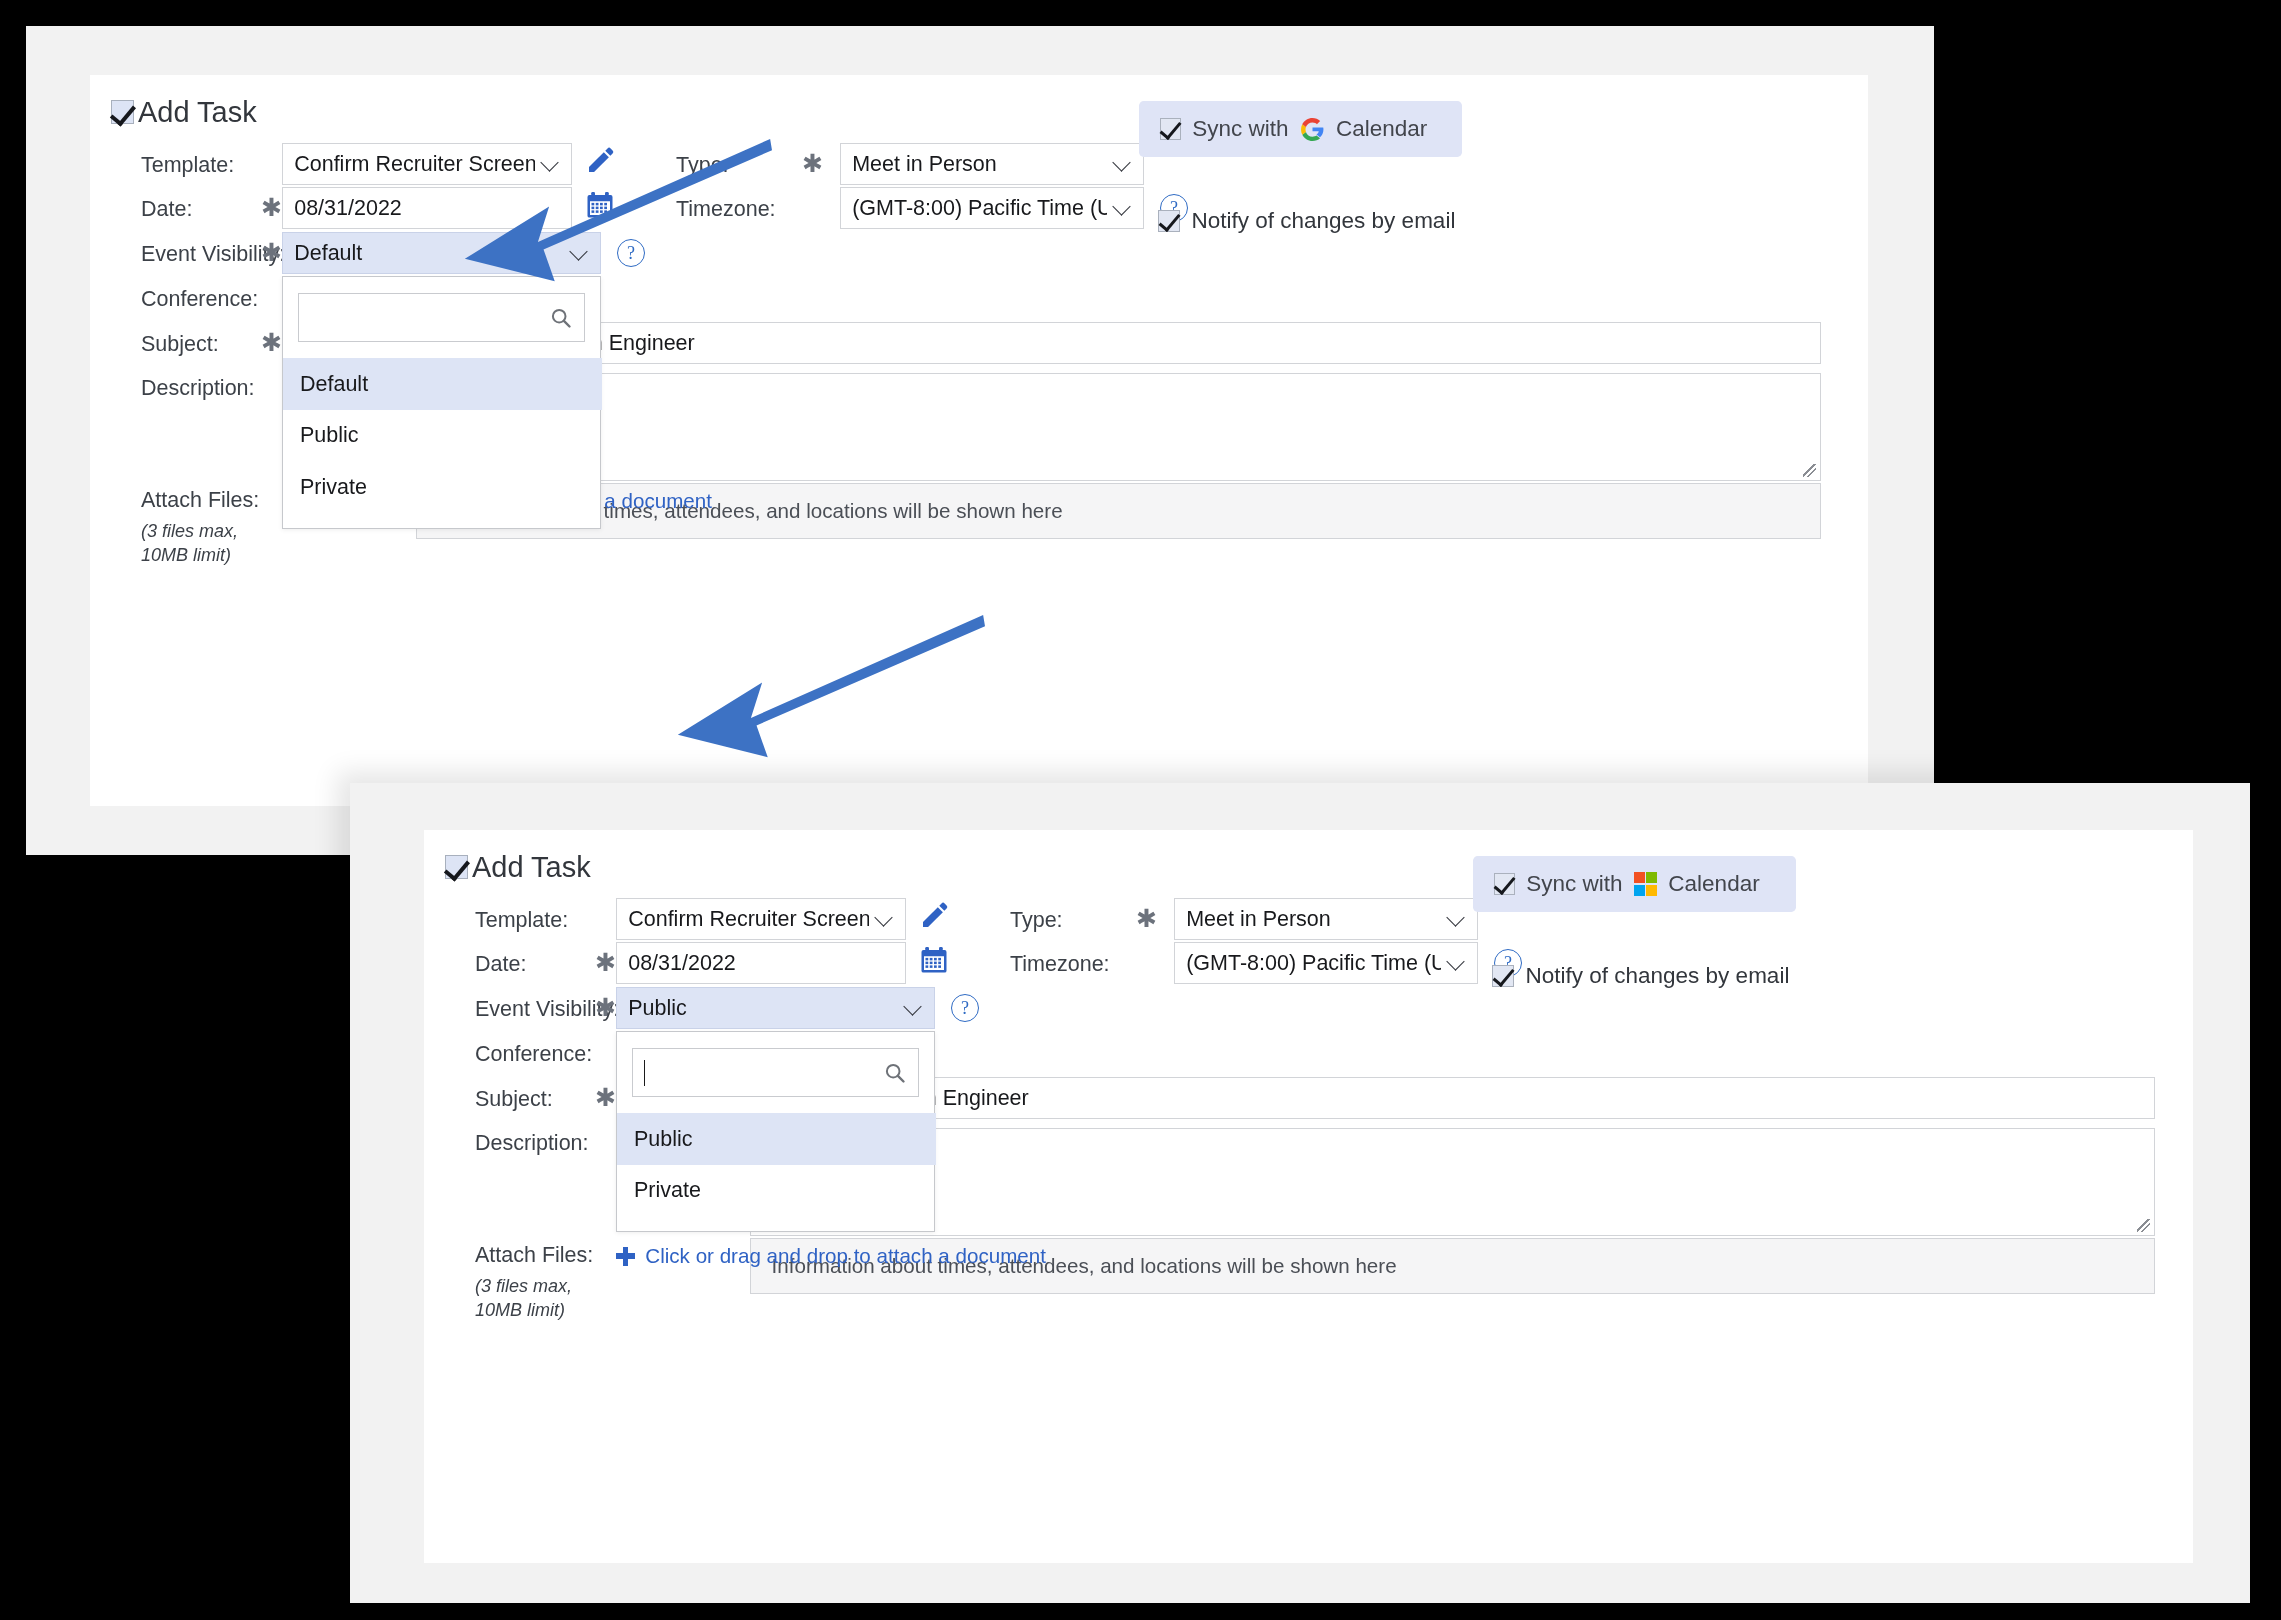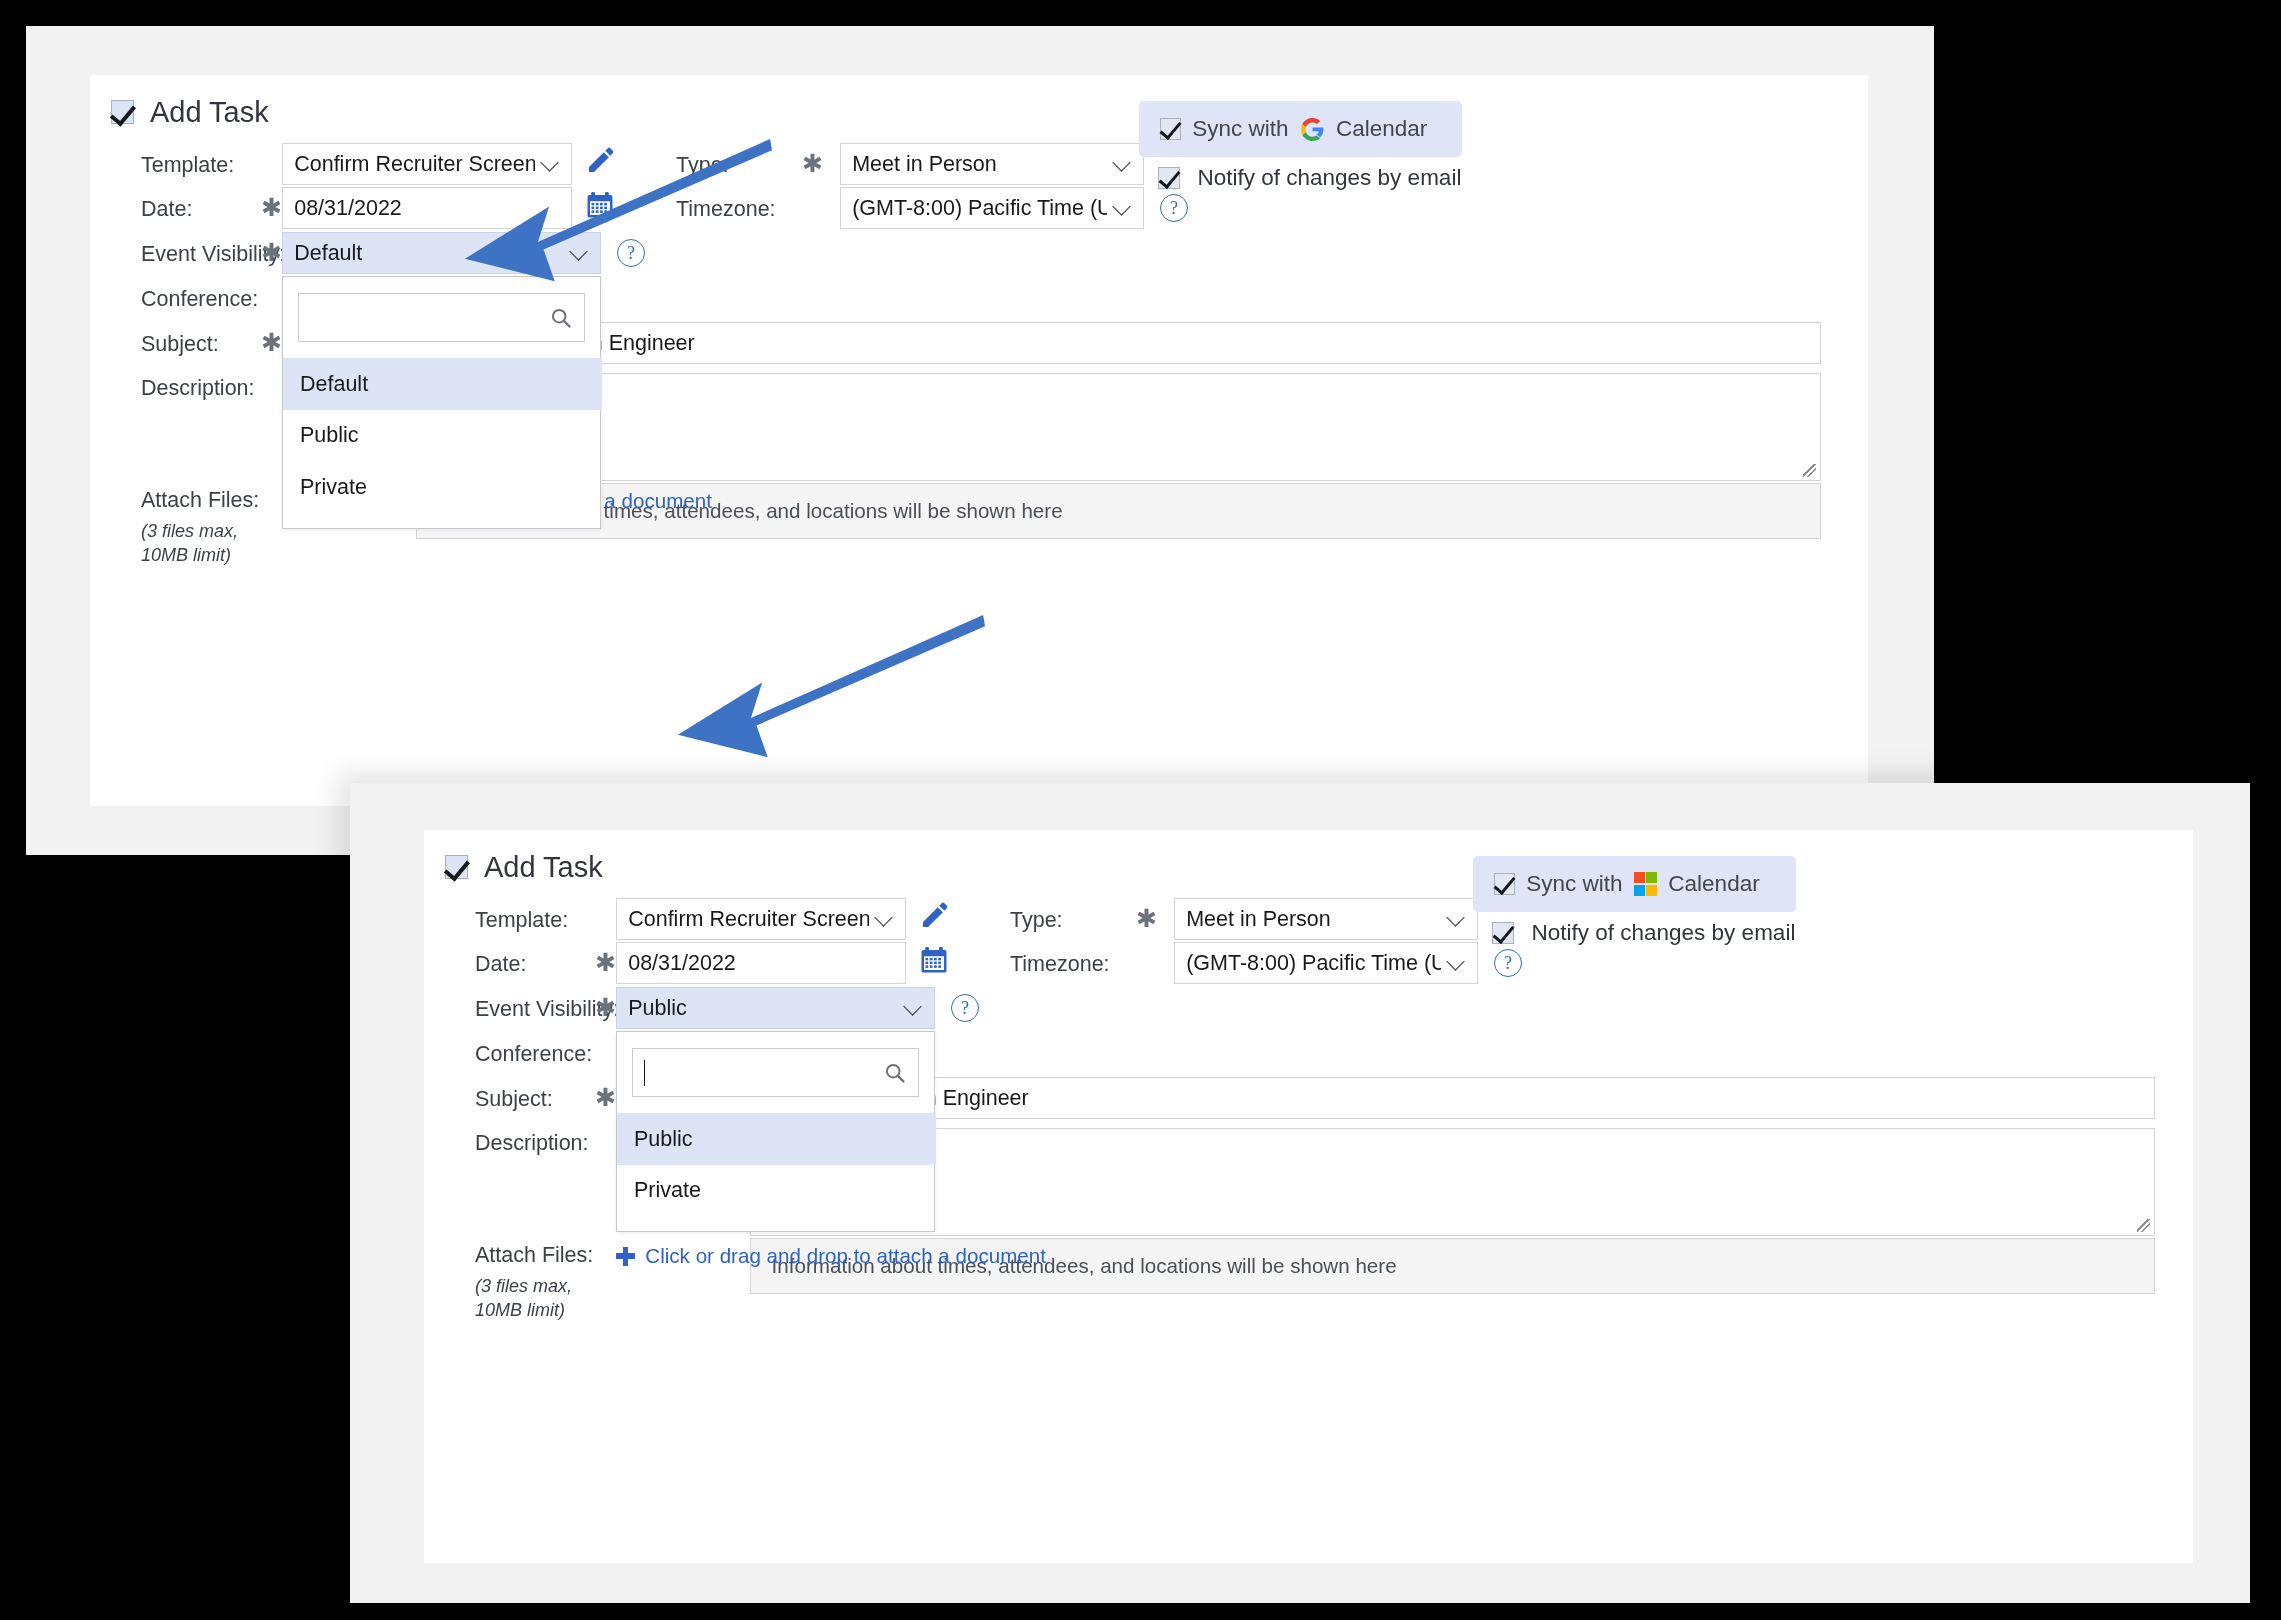--- a/index.html
+++ b/index.html
@@ -23,21 +23,21 @@
   #panel-top-outer  { left: 26px;  top: 26px;  width: 1908px; height: 829px; }
   #panel-top-card   { left: 90px;  top: 75px;  width: 1778px; height: 731px; }
 
   #panel-bot-outer  { left: 350px; top: 783px; width: 1900px; height: 820px;
                       box-shadow: -13px -11.2px 24px rgba(0,0,0,0.10); }
   #panel-bot-card   { left: 424px; top: 830px; width: 1769px; height: 733px; }
 
   
   .form { position: absolute; left: 0; top: 0; width: 100%; height: 100%; }
 
-  .hdr { position: absolute; display: flex; align-items: center; gap: 16px; }
+  .hdr { position: absolute; display: flex; align-items: center; gap: 4px; }
   .hdr .ttl { font-size: 29px; color: #32363c; font-weight: 400; }
 
   .cbx {
     width: 23.4px; height: 23.4px; flex: 0 0 23.4px;
     background: #dde4f5; border: 0.9px solid #a8b0bd;
     position: relative;
   }
   .cbx::after {
     content: "";
     position: absolute; left: 4.7px; top: 0px;
@@ -105,22 +105,22 @@
   }
 
   
   .syncbox {
     position: absolute; background: #dfe4f6; border-radius: 4.7px;
     display: flex; align-items: center; gap: 11.2px;
     padding: 0 20.6px;
     font-size: 22.5px; color: #42454c;
   }
   .notify {
-    position: absolute; display: flex; align-items: center; gap: 18px;
-    font-size: 22.5px; color: #32363c;
+    position: absolute; display: flex; align-items: center; gap: 12px;
+    font-size: 22.5px; color: #32363c; margin-top: 43px;
   }
   .cbx-sm {
     width: 21.5px; height: 21.5px; flex: 0 0 21.5px;
     background: #e2e7f3; border: 0.9px solid #aab1bd; position: relative;
   }
   .cbx-sm::after {
     content: ""; position: absolute; left: 4.7px; top: -0.9px;
     width: 8.4px; height: 18px;
     border: solid #16181d; border-width: 0 3.7px 3.7px 0;
     transform: rotate(40deg);

